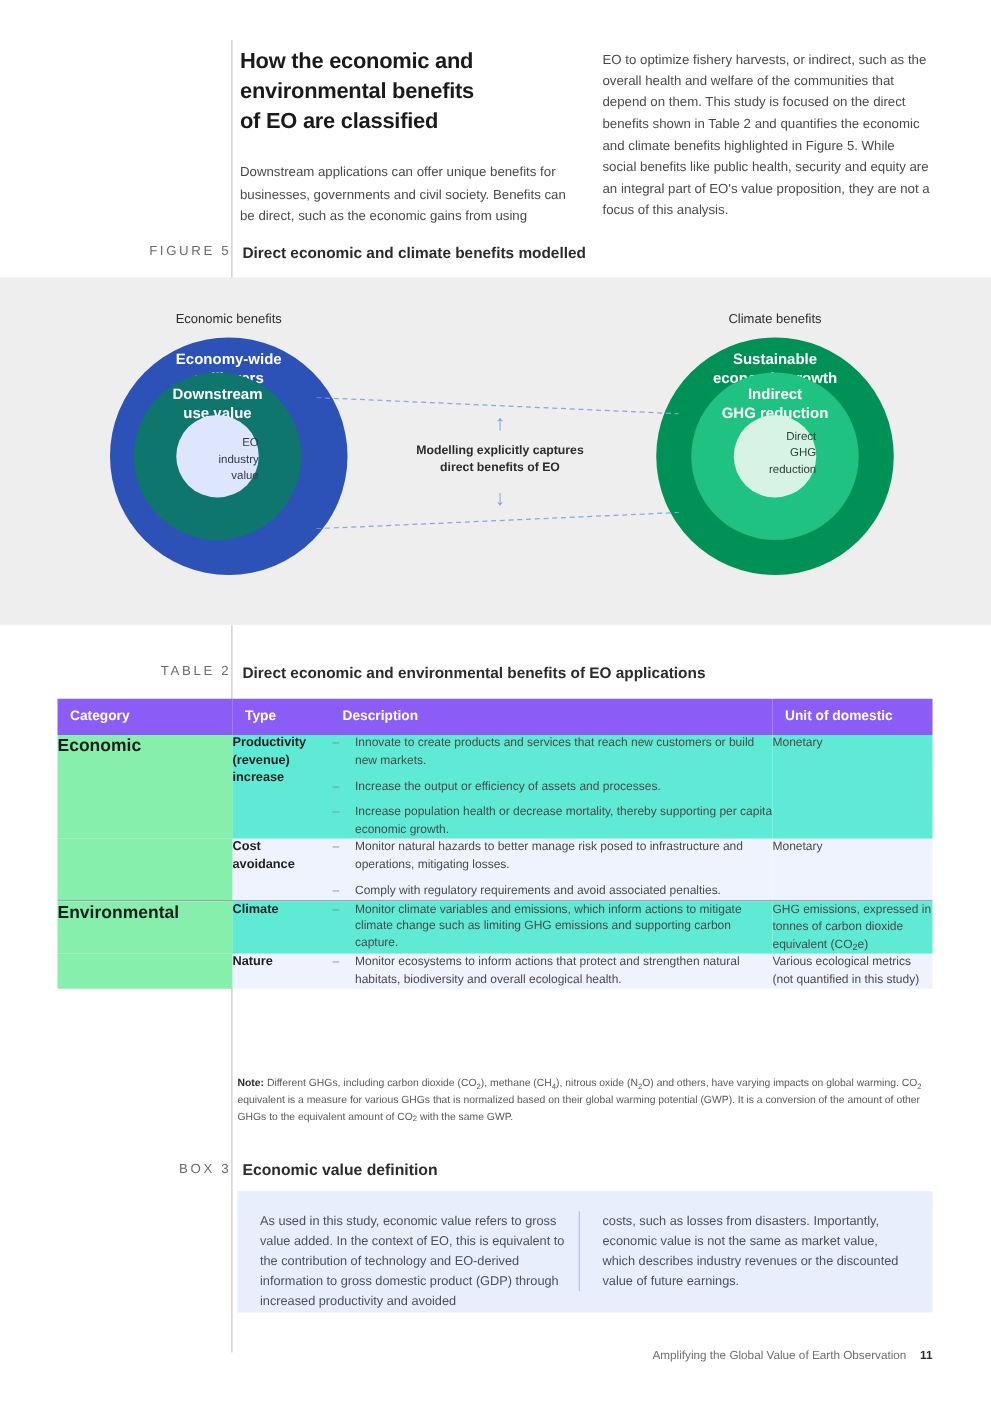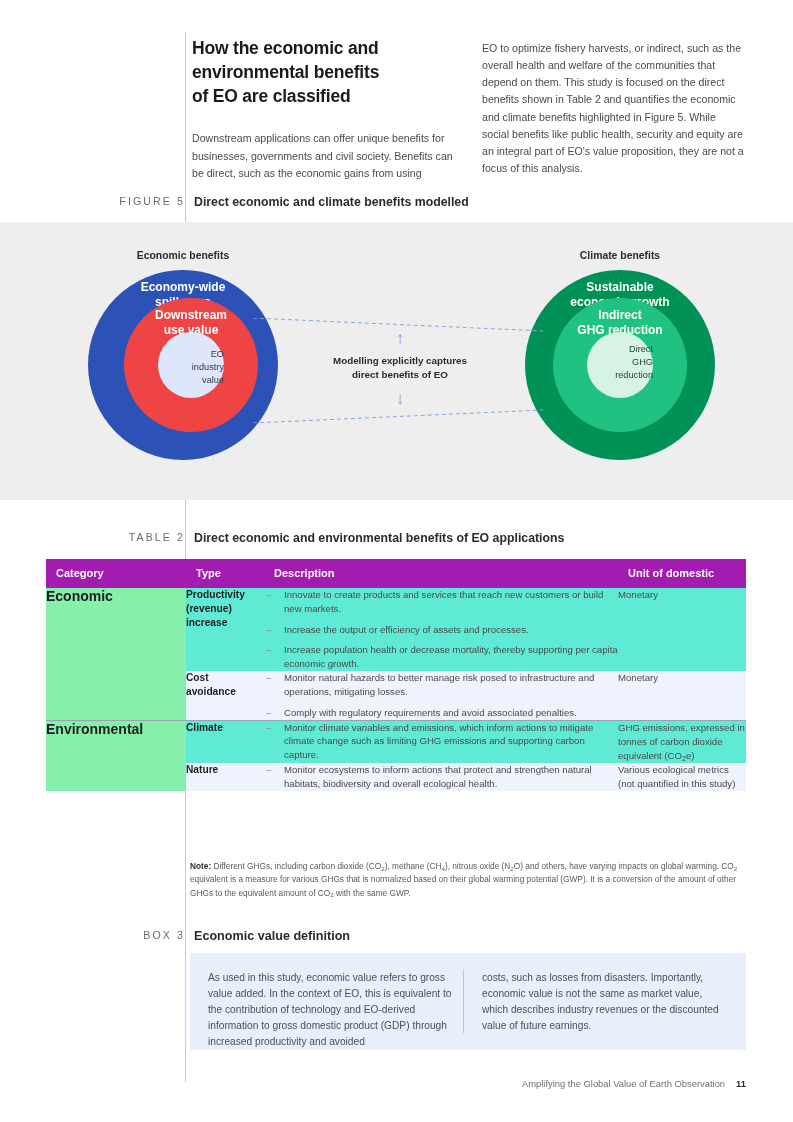--- a/index.html
+++ b/index.html
@@ -56,21 +56,21 @@
   #box-caption    { top: 929px; }
   #box-caption .cap-title { font-size: 12.6px; }
 
   
   .figure-band {
     position: absolute; left: 0; top: 222px; width: 793px; height: 278px;
     background: #eeeeee;
   }
 
   .fig-heading {
-    position: absolute; font-size: 10.4px; font-weight: bold; color: #2b2b2b;
+    position: absolute; font-size: 10.4px; font-weight: normal; color: #2b2b2b;
     text-align: center; white-space: nowrap;
   }
   #econ-heading    { left: 100px; top: 250px; width: 166px; }
   #climate-heading { left: 537px; top: 250px; width: 166px; }
 
   
   .stack { position: absolute; border-radius: 50%; }
   .ring-label {
     position: absolute; left: 0; width: 100%;
     text-align: center; color: #ffffff;
@@ -80,22 +80,22 @@
     position: absolute; left: 0; width: 100%;
     text-align: right; font-size: 9.2px; line-height: 1.42;
   }
 
   
   #econ-outer {
     left: 88px; top: 270px; width: 190px; height: 190px;
     background: #2c52b8;
   }
   #econ-mid {
-    left: 36px; top: 28px; width: 134px; height: 134px;
-    background: #ef4444;
+    left: 19px; top: 28px; width: 134px; height: 134px;
+    background: #0f766e;
   }
   #econ-core {
     left: 34px; top: 34px; width: 66px; height: 66px;
     background: #dde6fd;
   }
   #econ-core .core-label { top: 16px; color: #33374a; }
   #econ-outer > .ring-label { top: 10px; }
   #econ-mid   > .ring-label { top: 10px; }
 
   
@@ -131,21 +131,21 @@
   }
   #arrow-up   { top: 330px; }
   #arrow-down { top: 390px; }
 
   
   .tbl {
     position: absolute; left: 46px; top: 559px; width: 700px;
     border-collapse: collapse; table-layout: fixed;
   }
   .tbl th {
-    background: #a21caf; color: #ffffff; font-size: 11px; font-weight: bold;
+    background: #8b5cf6; color: #ffffff; font-size: 11px; font-weight: bold;
     text-align: left; padding: 8px 0 9px 10px; vertical-align: middle;
   }
   .tbl td { vertical-align: top; padding: 0; }
 
   .col-cat  { width: 140px; }
   .col-type { width: 78px; }
   .col-desc { width: 354px; }
   .col-unit { width: 128px; }
 
   .cell-cat {

